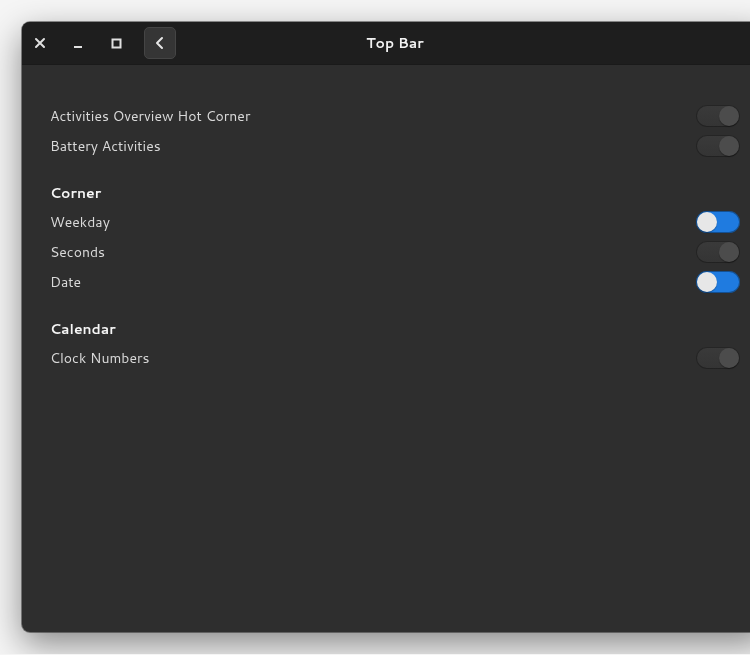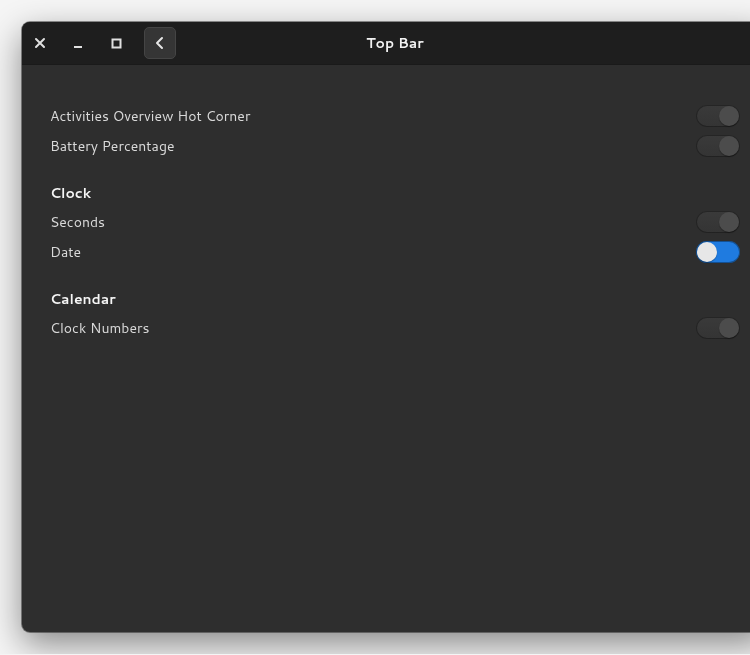--- a/index.html
+++ b/index.html
@@ -150,29 +150,35 @@
   <div class="content">
 
     <div class="section">
       <div class="row">
         <span class="row-label">Activities Overview Hot Corner</span>
         <div class="switch off">
             <div class="knob"></div>
           </div>
       </div>
       <div class="row">
-        <span class="row-label">Battery Percentage</span>
+        <span class="row-label">Battery Activities</span>
         <div class="switch off">
             <div class="knob"></div>
           </div>
       </div>
     </div>
 
     <div class="section">
-      <div class="section-heading">Clock</div>
+      <div class="section-heading">Corner</div>
+      <div class="row">
+        <span class="row-label">Weekday</span>
+        <div class="switch on">
+            <div class="knob"></div>
+          </div>
+      </div>
       <div class="row">
         <span class="row-label">Seconds</span>
         <div class="switch off">
             <div class="knob"></div>
           </div>
       </div>
       <div class="row">
         <span class="row-label">Date</span>
         <div class="switch on">
             <div class="knob"></div>

